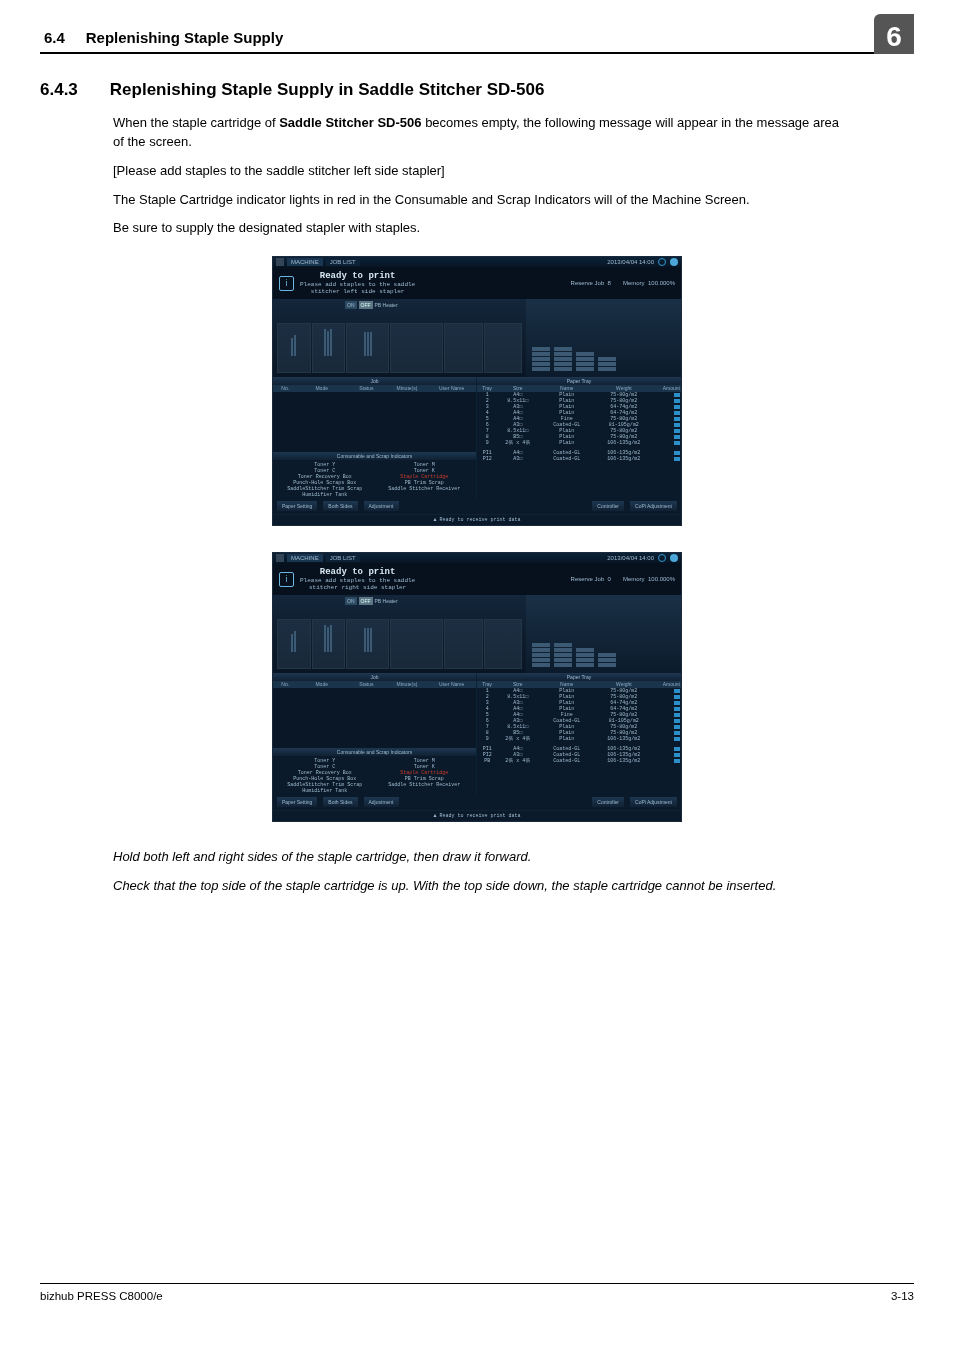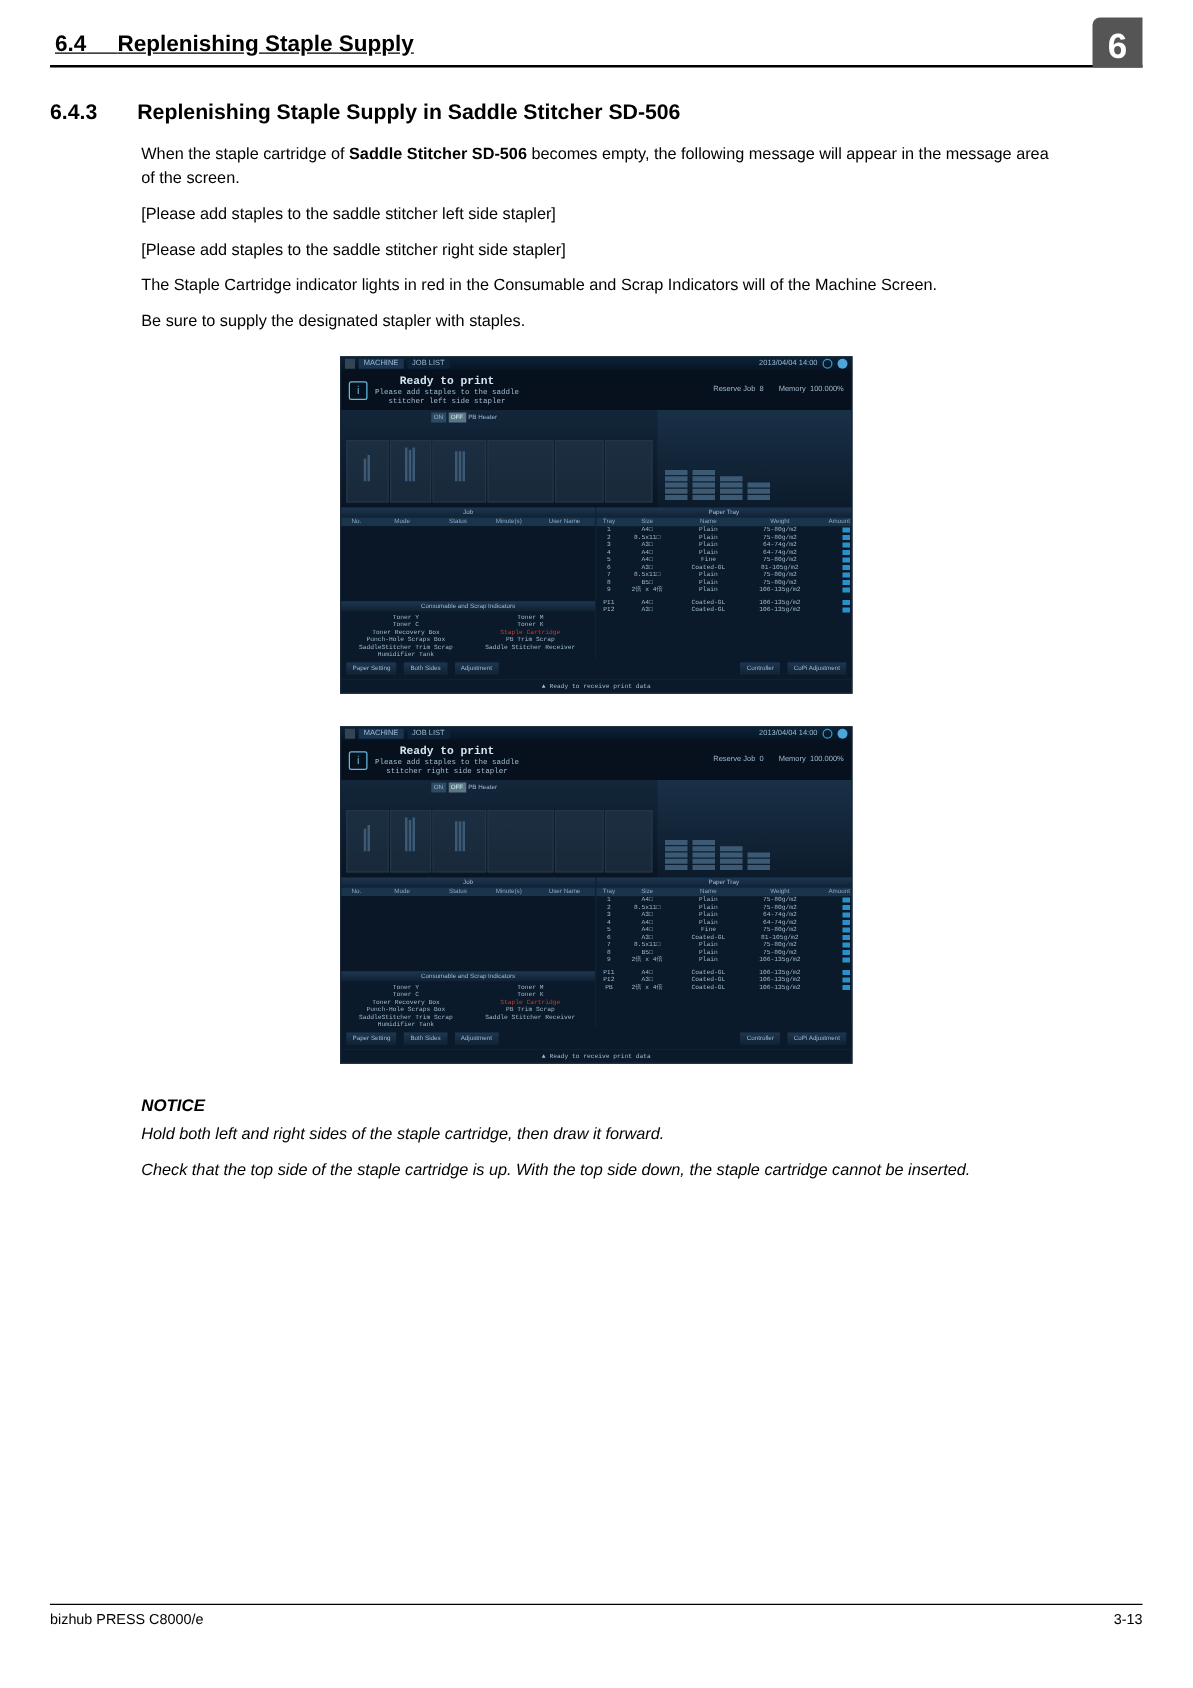--- a/index.html
+++ b/index.html
@@ -20,24 +20,23 @@
 
   
   .runhead {
     display: flex;
     align-items: flex-end;
     justify-content: space-between;
     padding-top: 12px;
   }
   .runhead-left {
     font-weight: bold;
-    font-size: 18px;
+    font-size: 15px;
     padding-bottom: 6px;
     padding-left: 4px;
-    text-decoration: underline;
   }
   .runhead-right {
     width: 40px;
     height: 40px;
     background: #555;
     color: #fff;
     font-size: 28px;
     font-weight: bold;
     text-align: center;
     line-height: 46px;
@@ -234,21 +233,20 @@
 <div class="section-heading">
   <span>6.4.3</span>
   <span>Replenishing Staple Supply in Saddle Stitcher SD-506</span>
 </div>
 
 <div class="body-indent">
   <p class="para">
     <span>When the staple cartridge of </span><span class="bold">Saddle Stitcher SD-506</span><span> becomes empty, the following message will appear in the message area of the screen.</span>
   </p>
   <p class="para">[Please add staples to the saddle stitcher left side stapler]</p>
-  <p class="para">[Please add staples to the saddle stitcher right side stapler]</p>
   <p class="para">The Staple Cartridge indicator lights in red in the Consumable and Scrap Indicators will of the Machine Screen.</p>
   <p class="para">Be sure to supply the designated stapler with staples.</p>
 </div>
 
 <div class="figs">
 
   <div class="screen">
     <div class="sc-top">
       <div style="display:flex;gap:3px;align-items:center">
         <span style="width:8px;height:8px;background:#345">&nbsp;</span>
@@ -713,21 +711,20 @@
       <span class="spacer"></span>
       <span class="btn">Controller</span>
       <span class="btn">CoPi Adjustment</span>
     </div>
     <div class="sc-statusline">▲ <span>Ready to receive print data</span></div>
   </div>
 
 </div>
 
 <div class="body-indent notice">
-  <div class="notice-h">NOTICE</div>
   <p>Hold both left and right sides of the staple cartridge, then draw it forward.</p>
   <p>Check that the top side of the staple cartridge is up. With the top side down, the staple cartridge cannot be inserted.</p>
 </div>
 
 <div class="page-foot">
   <span>bizhub PRESS C8000/e</span>
   <span>3-13</span>
 </div>
 
 </div>

